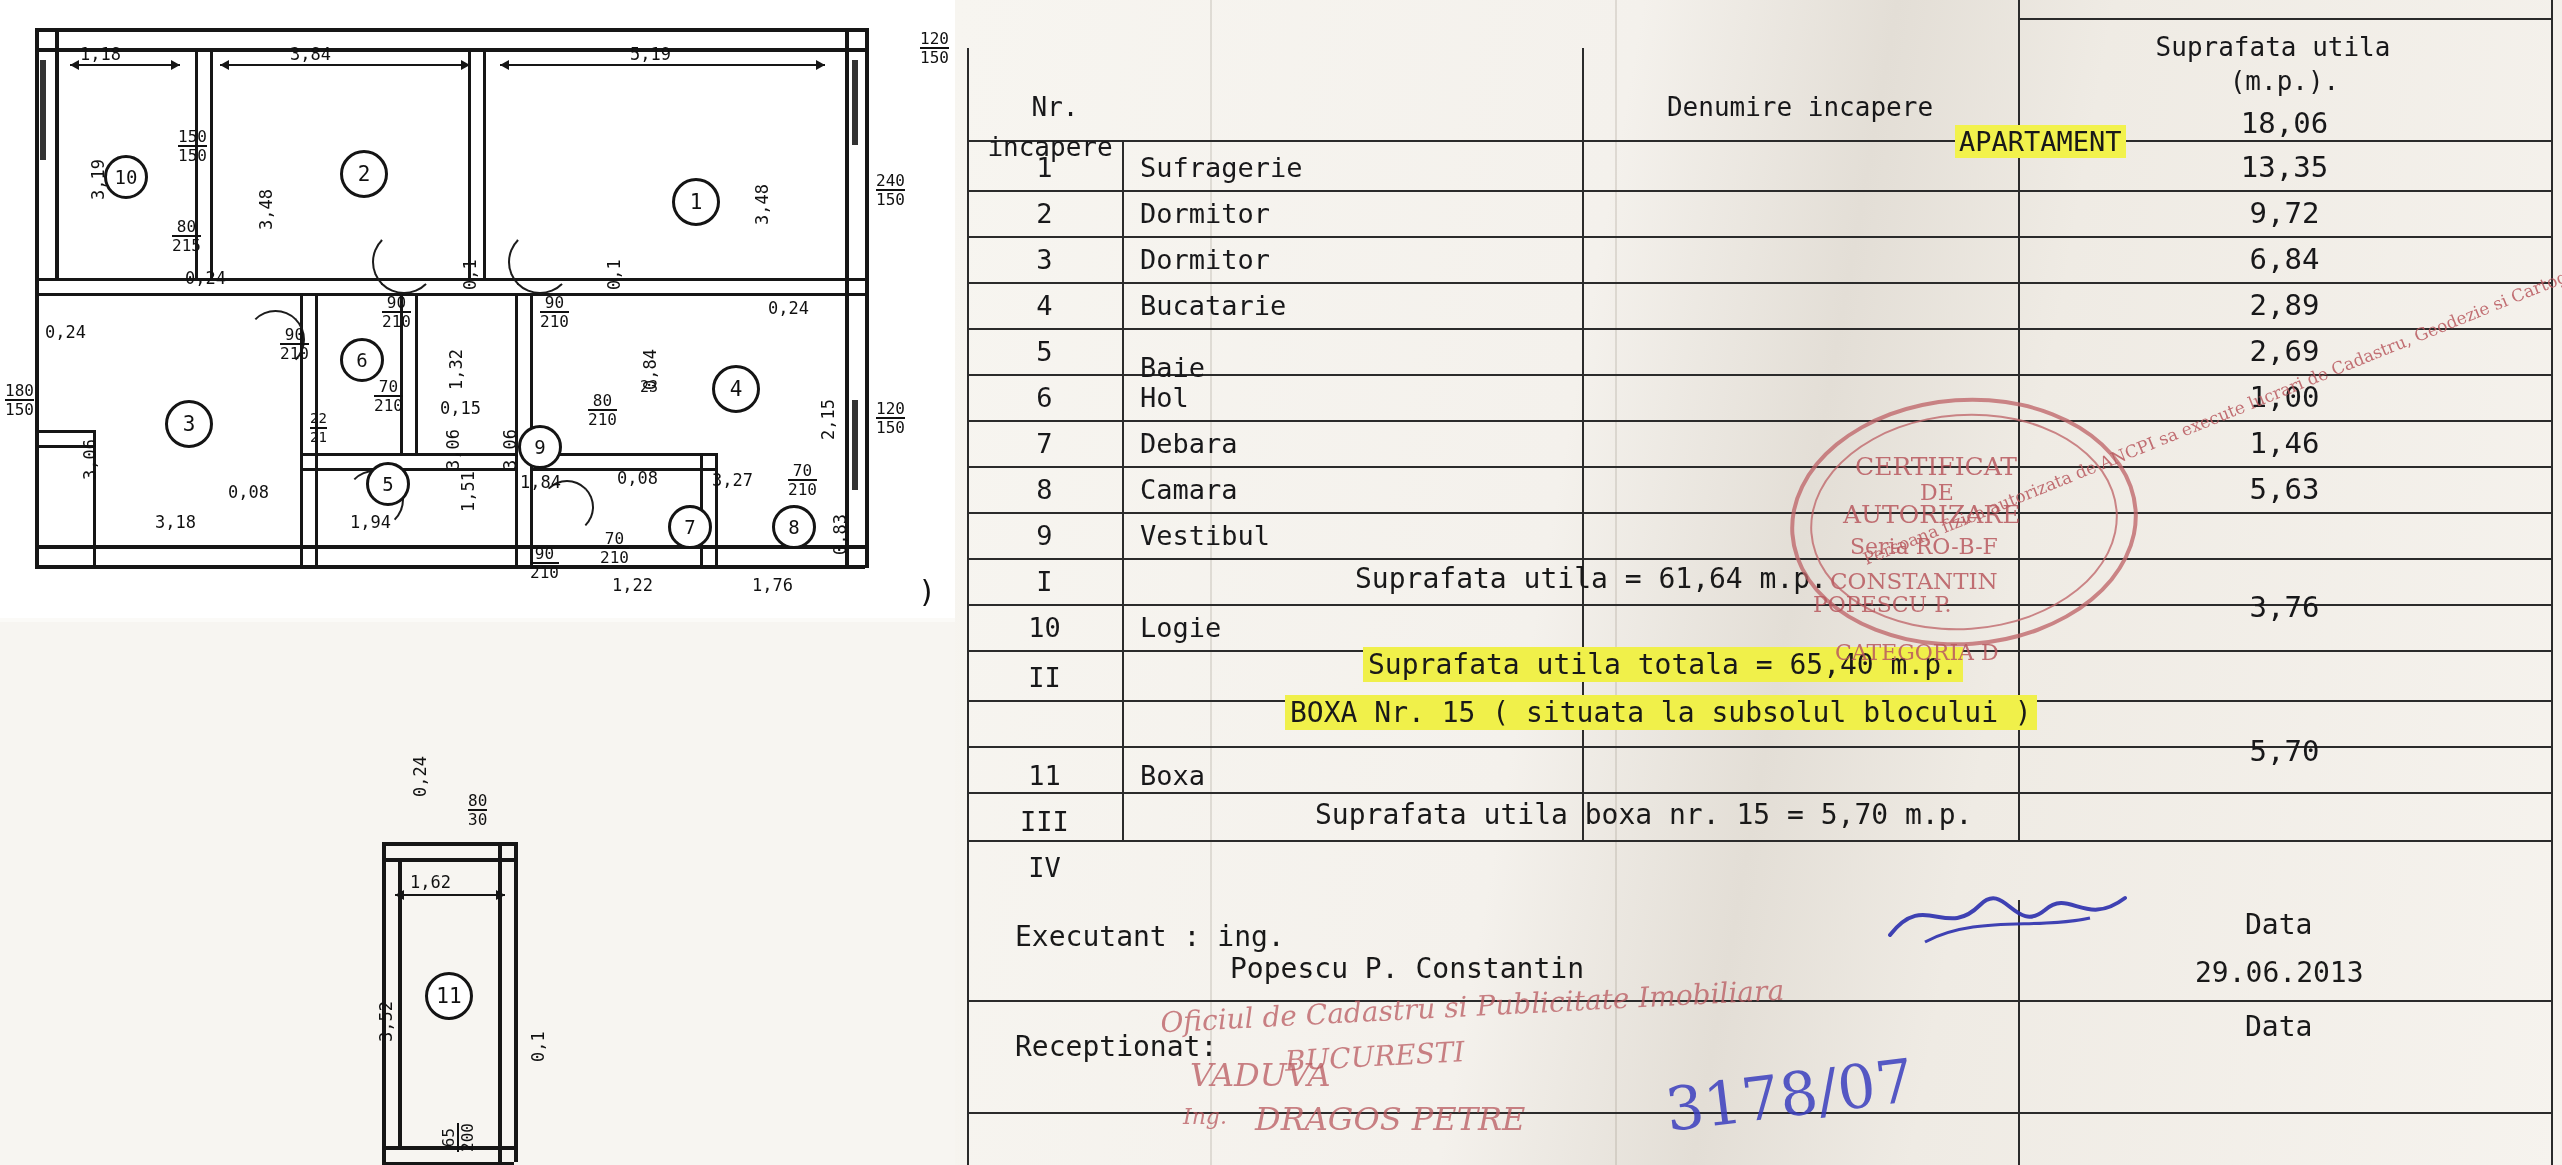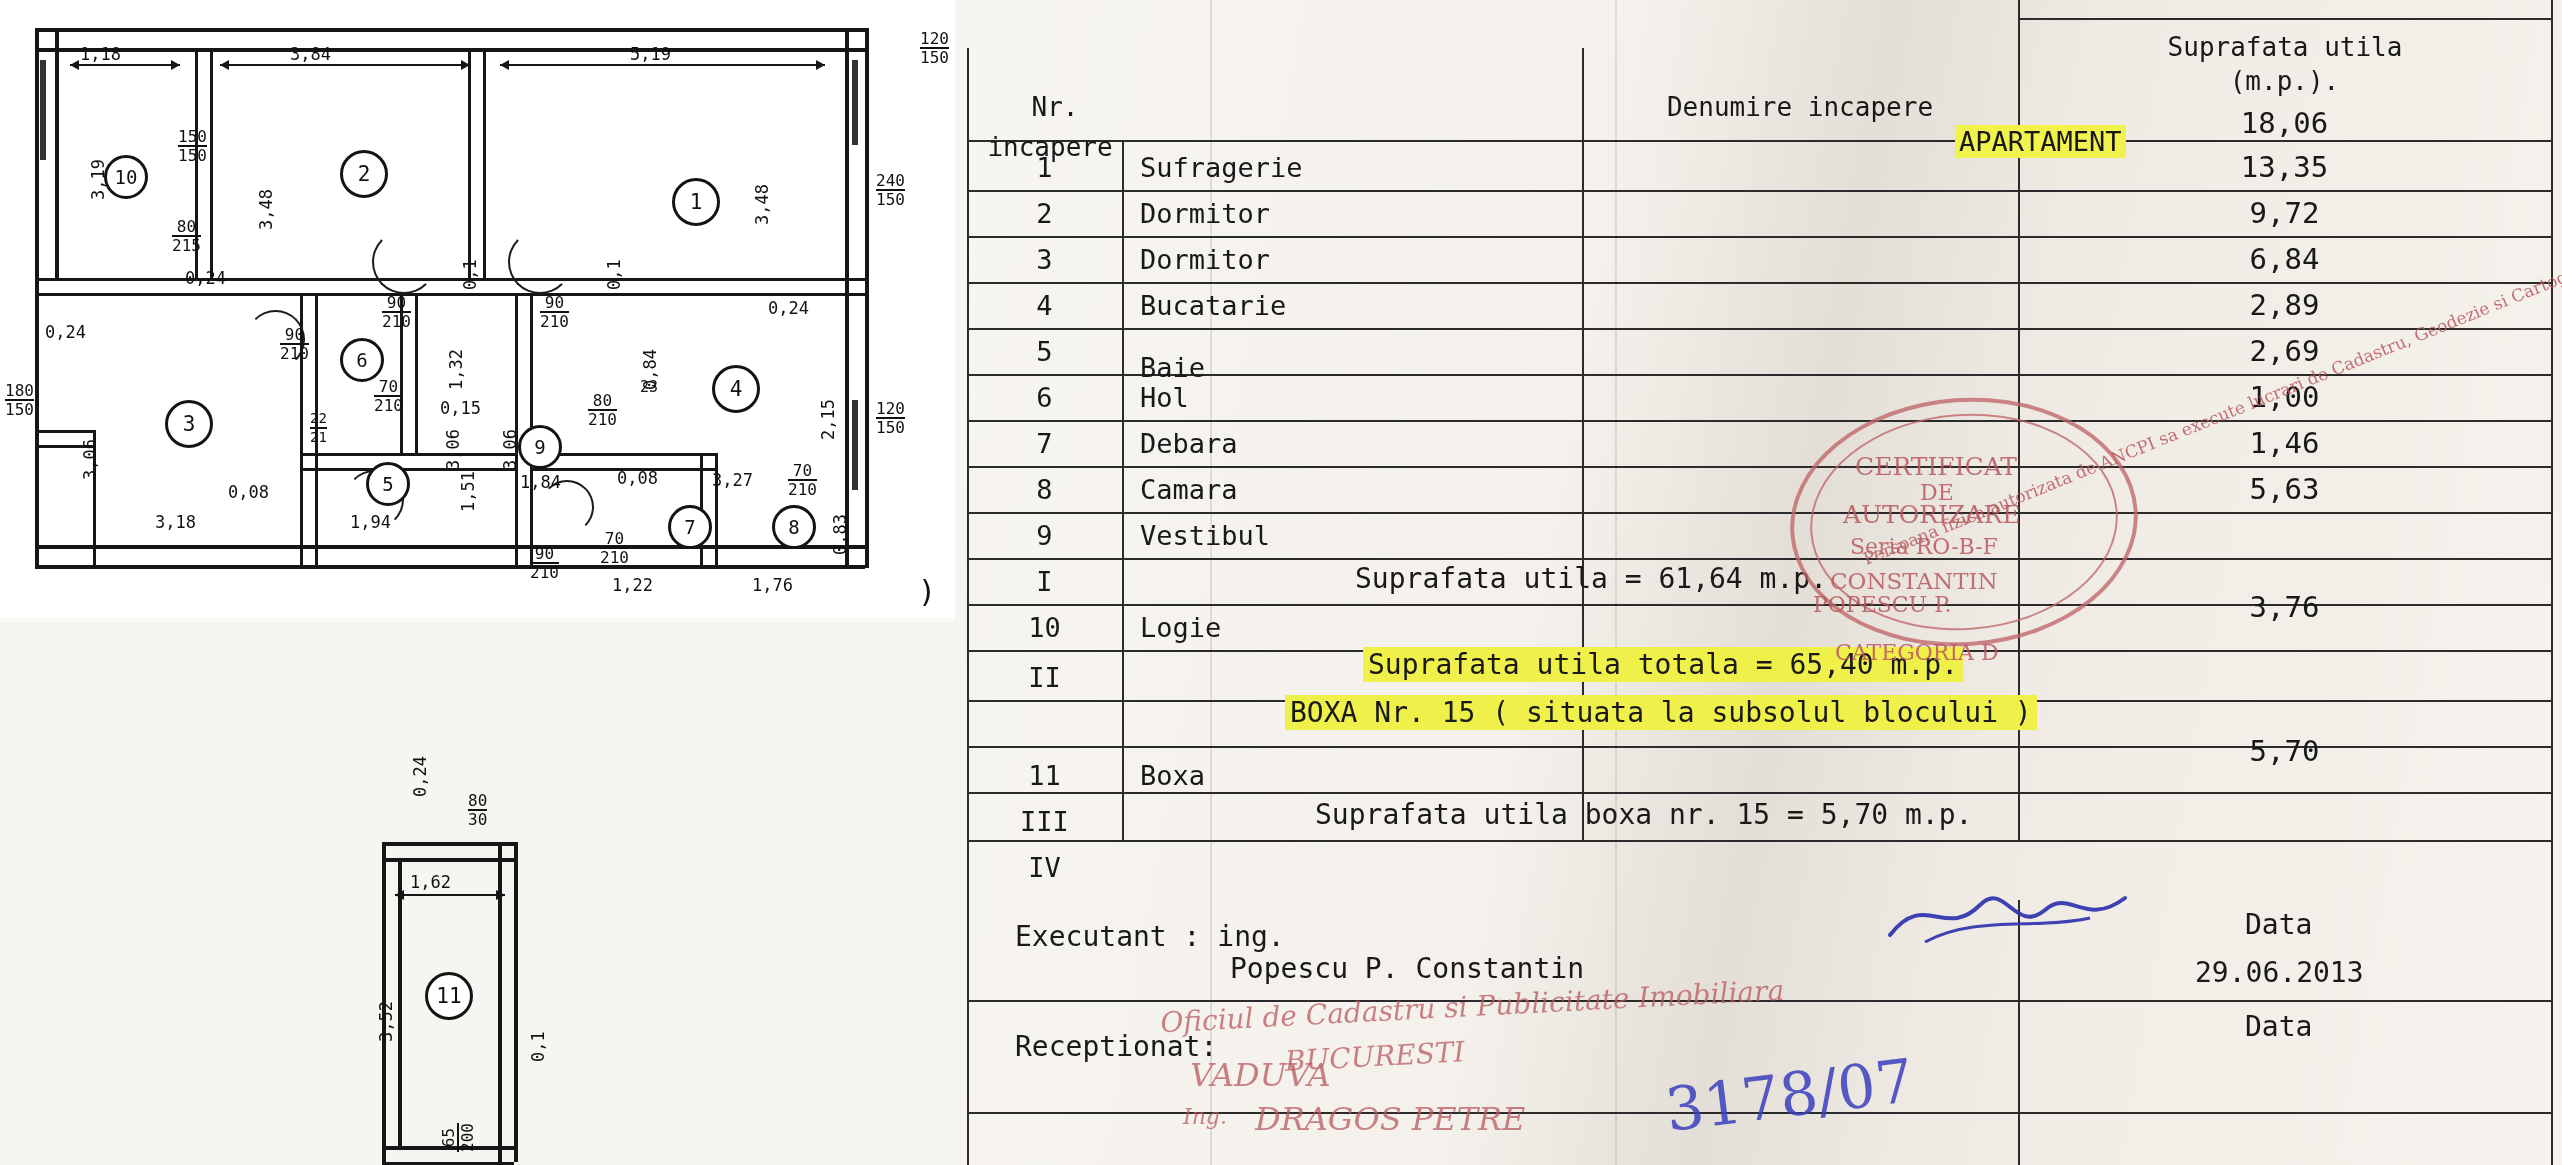--- a/index.html
+++ b/index.html
@@ -330,21 +330,21 @@
       <div class="tl h" style="left:12px;top:700px;width:1584px;"></div>
       <div class="tl h" style="left:12px;top:746px;width:1584px;"></div>
       <div class="tl h" style="left:12px;top:792px;width:1584px;"></div>
       <div class="tl h" style="left:12px;top:840px;width:1584px;"></div>
       <div class="tl h" style="left:12px;top:1000px;width:1584px;"></div>
       <div class="tl h" style="left:12px;top:1112px;width:1584px;"></div>
 
       <div class="cell hdr c" style="left:45px;top:92px;width:110px;">Nr.</div>
       <div class="cell hdr c" style="left:20px;top:132px;width:150px;">incapere</div>
       <div class="cell hdr c" style="left:627px;top:92px;width:436px;">Denumire incapere</div>
-      <div class="cell hdr c" style="left:1063px;top:32px;width:510px;margin-left:12px;">Suprafata utila</div>
+      <div class="cell hdr c" style="left:1063px;top:32px;width:510px;">Suprafata utila</div>
       <div class="cell hdr c" style="left:1063px;top:66px;width:533px;">(m.p.).</div>
 
       <div class="cell" style="left:1000px;top:126px;">
         <span class="hl">APARTAMENT</span>
       </div>
 
       <div class="cell c" style="left:12px;top:152px;width:155px;">1</div>
       <div class="cell" style="left:185px;top:152px;">Sufragerie</div>
       <div class="cell area c" style="left:1063px;top:106px;width:533px;">18,06</div>
 

